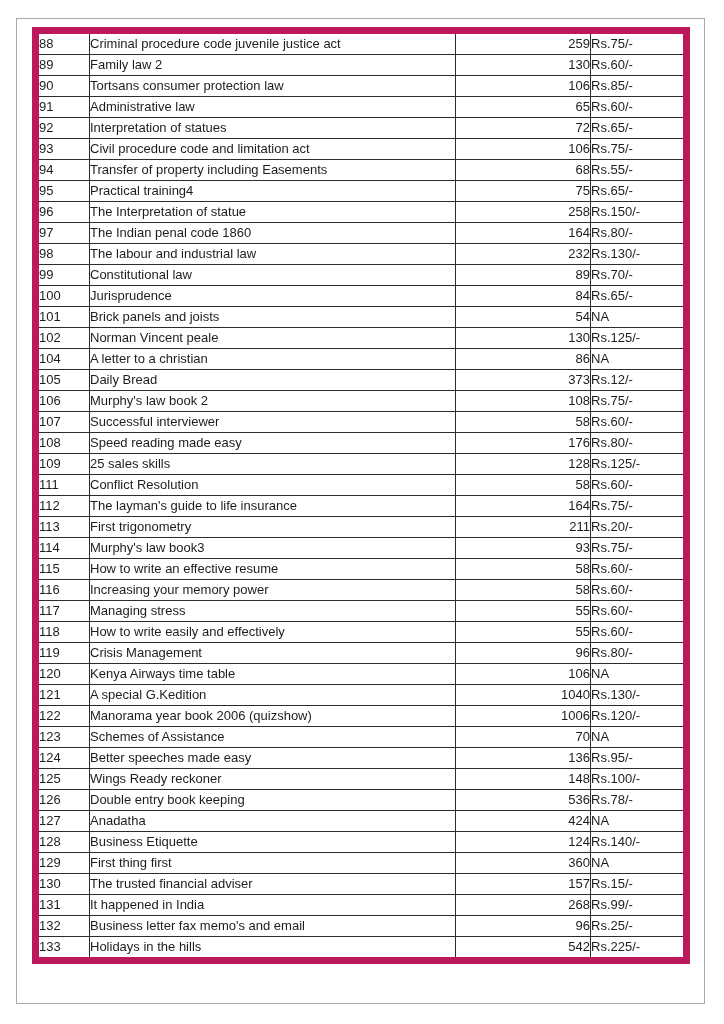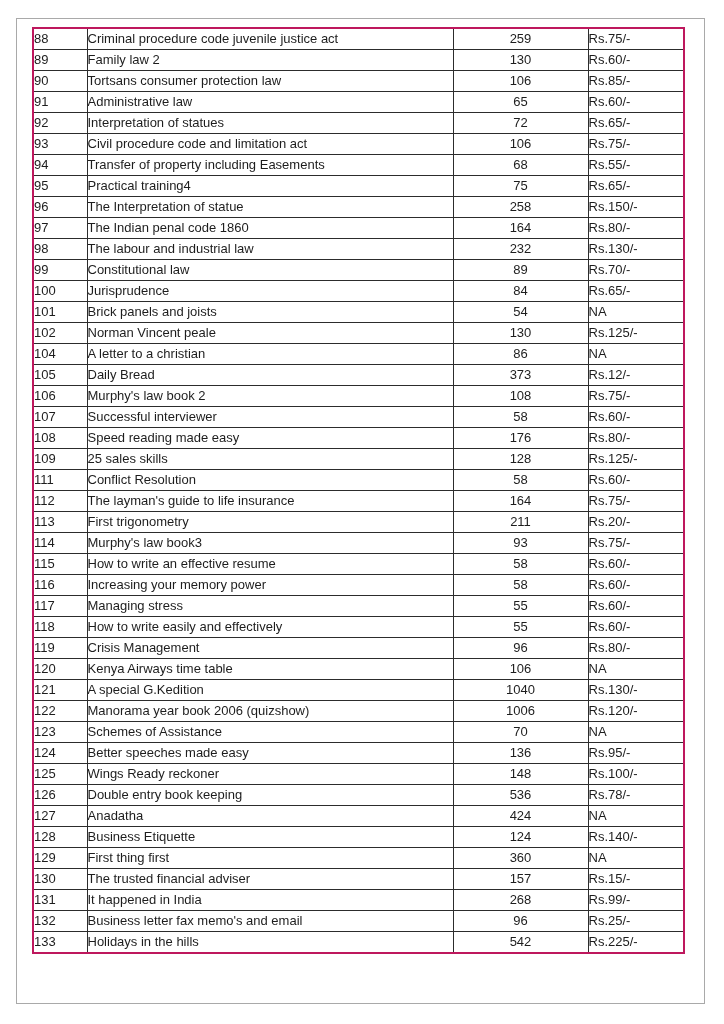--- a/index.html
+++ b/index.html
@@ -24,36 +24,36 @@
     box-sizing: border-box;
     background: #ffffff;
   }
   table.book-table {
     position: absolute;
     left: 32px;
     top: 27px;
     width: 651px;
     border-collapse: collapse;
     table-layout: fixed;
-    border: 2px solid #be185d;
+    border: 7px solid #be185d;
   }
   table.book-table td {
     border: 1px solid #2c2c2c;
     height: 20px;
     font-size: 13px;
     line-height: 20px;
     color: #1d1d1d;
     padding: 0;
     overflow: hidden;
     white-space: nowrap;
     vertical-align: middle;
   }
   td.cell-serial { padding-left: 9px; }
   td.cell-title  { padding-left: 5px; }
-  td.cell-pages  { text-align: center; }
+  td.cell-pages  { text-align: right; }
   td.cell-price  { padding-left: 13px; }
 </style>
 </head>
 <body>
 
 <div class="page-frame"></div>
 
 <table class="book-table">
   <colgroup>
     <col style="width:54px">

